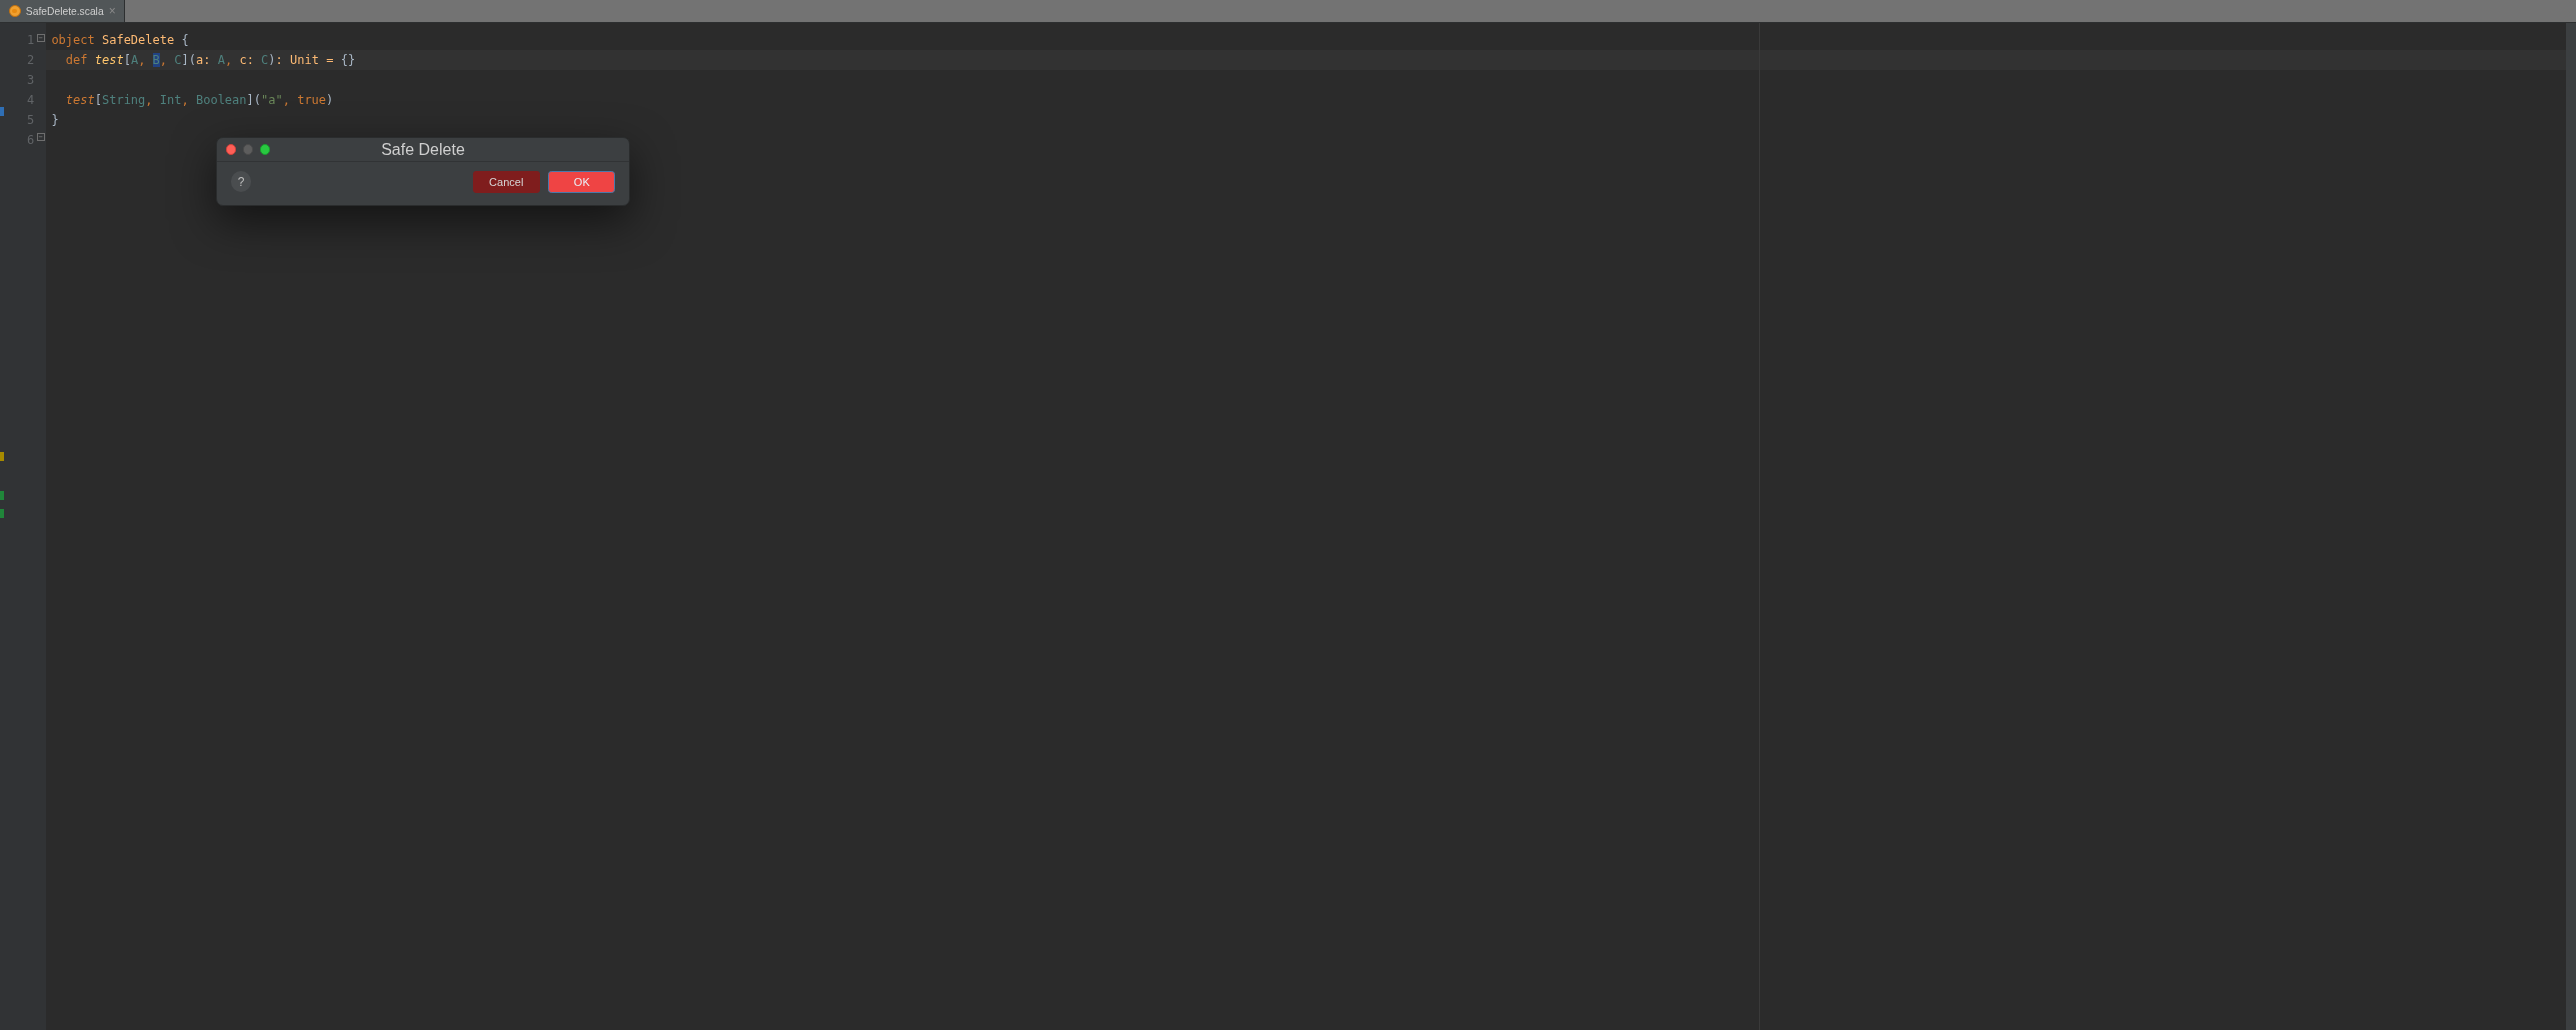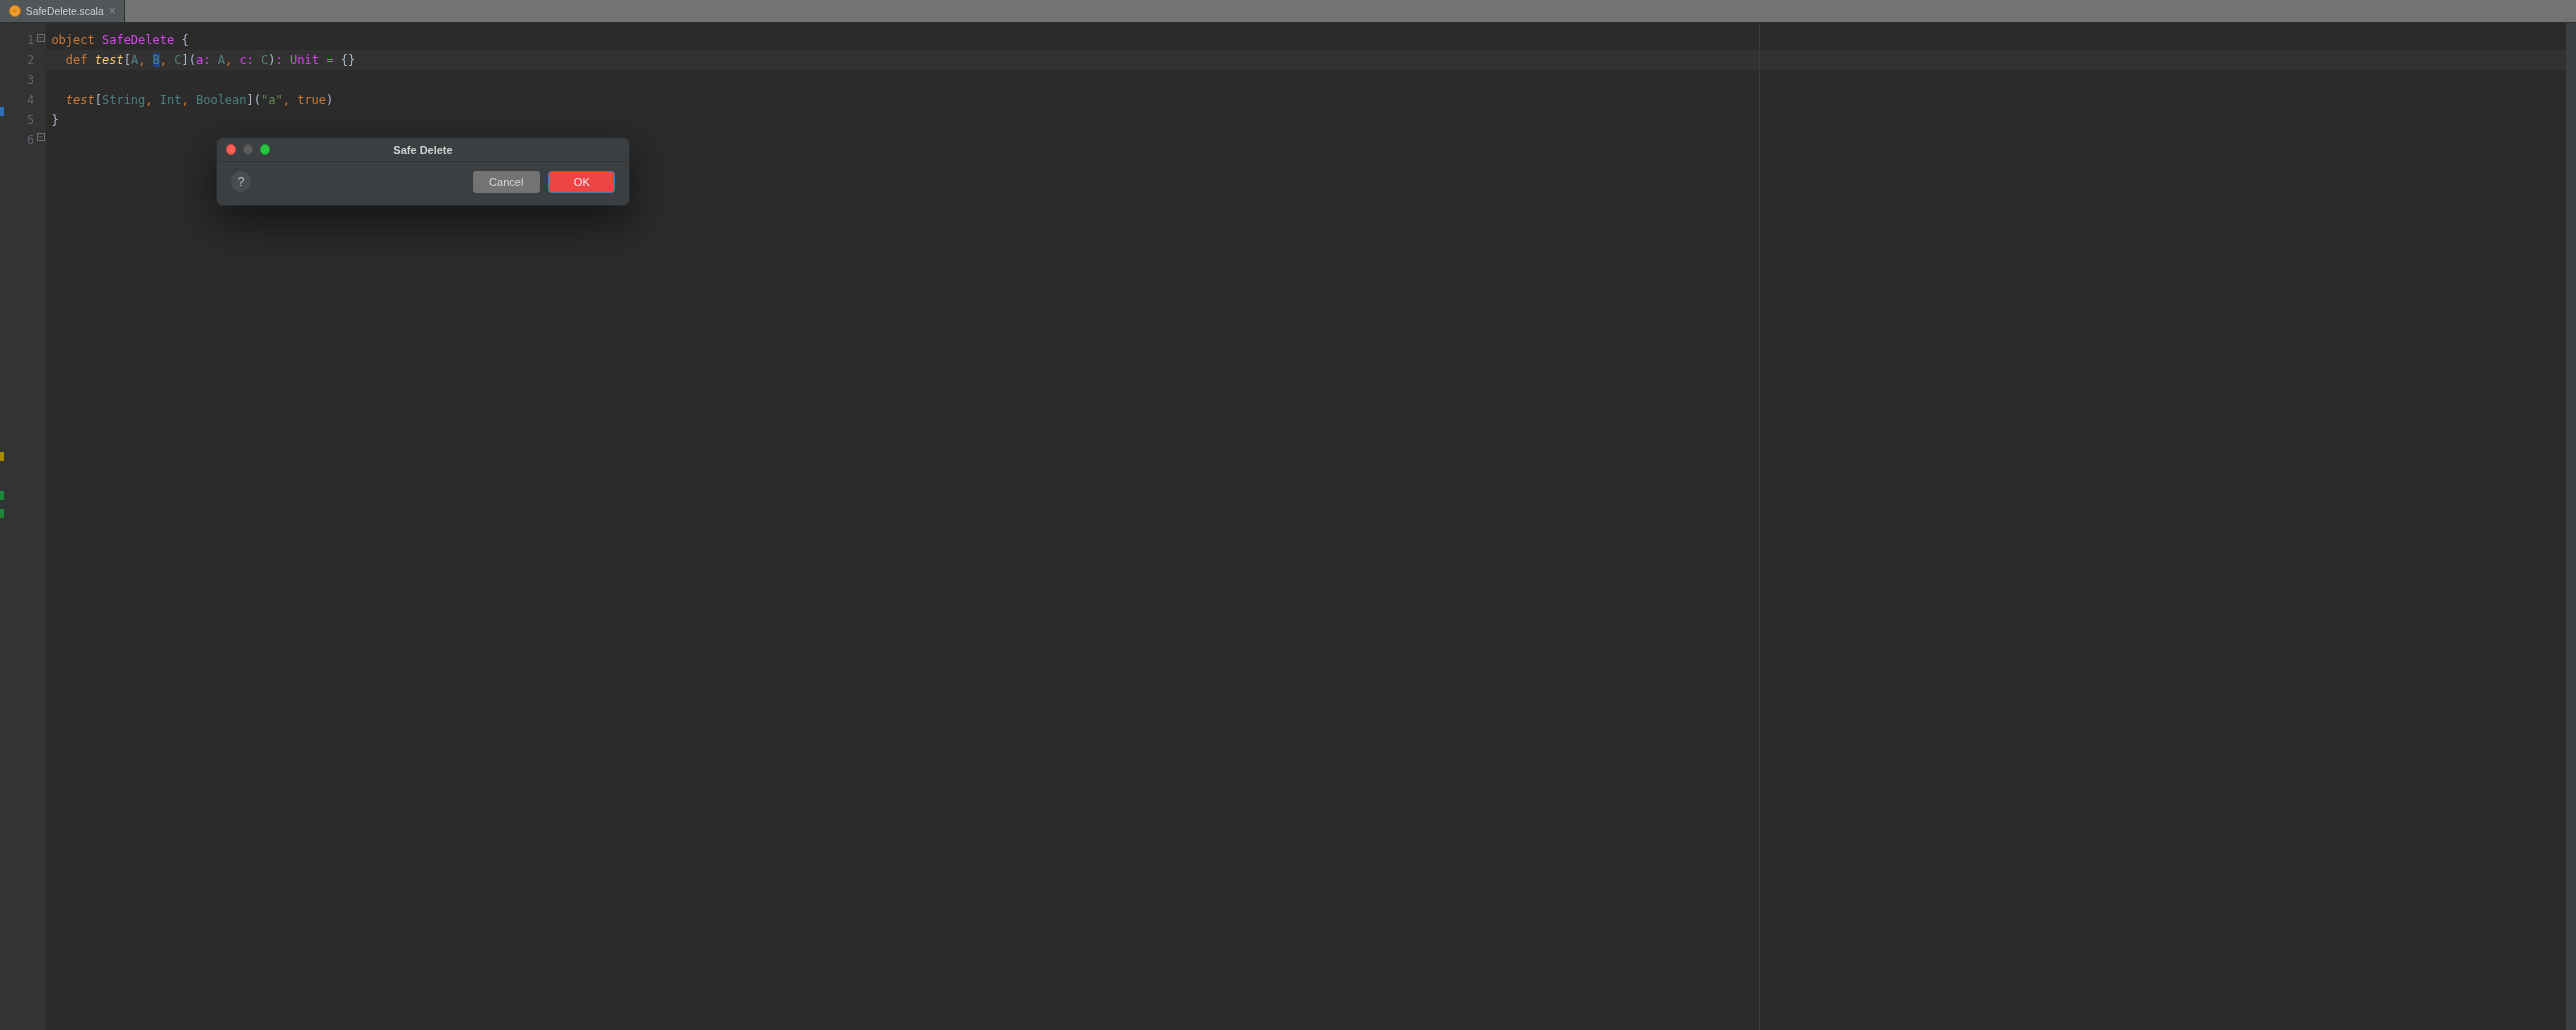--- a/index.html
+++ b/index.html
@@ -110,21 +110,21 @@
     left: 68%;
     border-left: 0.9px solid #3a3a3a;
   }
 
   
   .kw   { color: #cc7832; }
   .kwit { color: #cc7832; font-style: italic; }
   .fn   { color: #ffc66d; font-style: italic; }
   .tp   { color: #4e807d; }
   .str  { color: #6a8759; }
-  .pl   { color: #d946ef; margin-top: 36px; }
+  .pl   { color: #fdba74; margin-top: 36px; }
   .comma{ color: #cc7832; }
   .brace{ color: #a9b7c6; }
 
   
   .dialog {
     position: absolute;
     left: 216px; top: 137px;
     width: 414px;
     background: #3c3f41;
     border: 0.9px solid #2a2c2d;
@@ -142,21 +142,21 @@
     position: relative;
   }
   .traffic { display:flex; gap:6.9px; }
   .dot { width:10.3px; height:10.3px; border-radius:50%; }
   .dot.red   { background:#ff5f57; border:0.9px solid #d1423b; }
   .dot.gray  { background:#5d5d5d; border:0.9px solid #4a4a4a; }
   .dot.green { background:#28c840; border:0.9px solid #1a9a2e; }
   .dlg-title {
     position:absolute; left:0; right:0;
     text-align:center;
-    font-size:11px; font-weight:700; color:#cfcfcf;
+    font-size:16px; font-weight:400; color:#cfcfcf;
   }
   .dlg-body { padding: 13.7px 15.5px 6.9px 15.5px; }
   .dlg-msg { font-size:11px; color:#c0c0c0; margin-bottom:10.3px; }
   .dlg-opts { display:flex; gap:19px; align-items:center; }
   .chk {
     display:flex; align-items:center; gap:6.9px;
     font-size:11px; color:#c0c0c0;
     cursor:pointer;
   }
   .chk-box {
@@ -183,21 +183,21 @@
   }
   .spacer{flex:1;}
   .btn {
     min-width:67px; height:22px;
     border-radius:3.4px;
     font-size:11px;
     display:flex;align-items:center;justify-content:center;
     cursor:pointer;
     border:none;
   }
-  .btn.secondary { background:#737373; color:#d6d6d6; }
+  .btn.secondary { background:#7f1d1d; color:#d6d6d6; }
   .btn.primary   { background:#ef4444; color:#e9f0f7; border:0.9px solid #4a79ab; }
 
   
   .ls-mark { position:absolute; left:0; width:4.3px; height:8.6px; }
   .ls-blue { background:#2f6fb5; top:84px; }
   .ls-yellow{ background:#a68a00; top:429px; }
   .ls-green1{ background:#20863a; top:468px; }
   .ls-green2{ background:#20863a; top:486px; }
 </style>
 </head>

